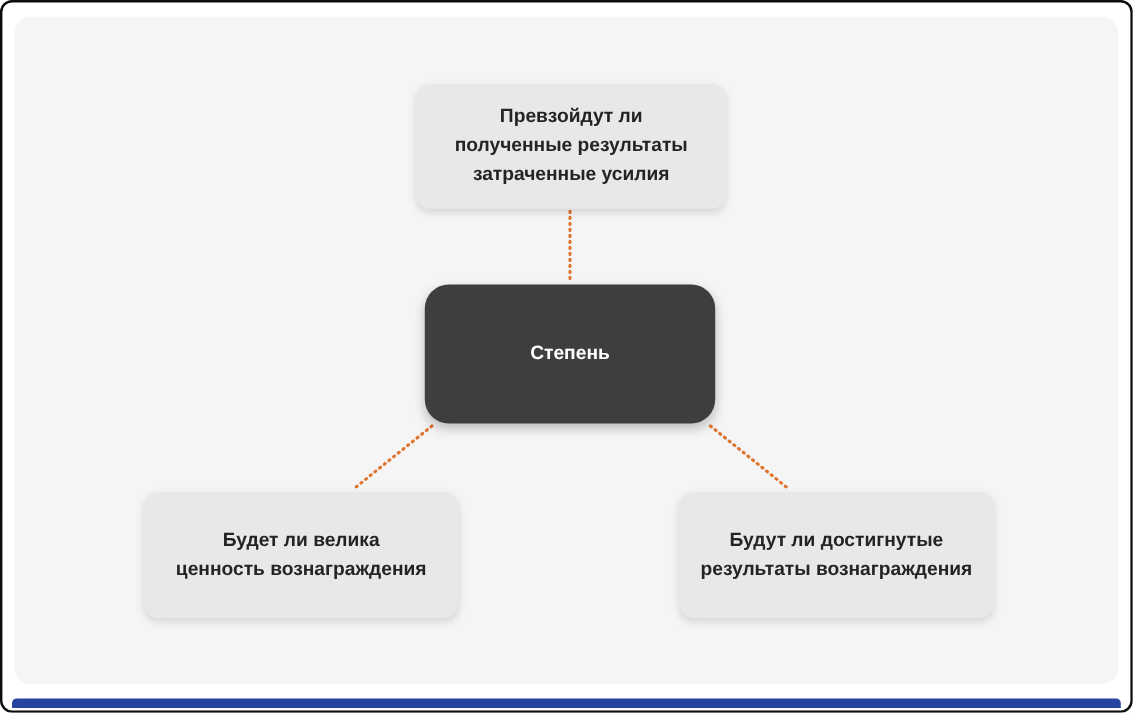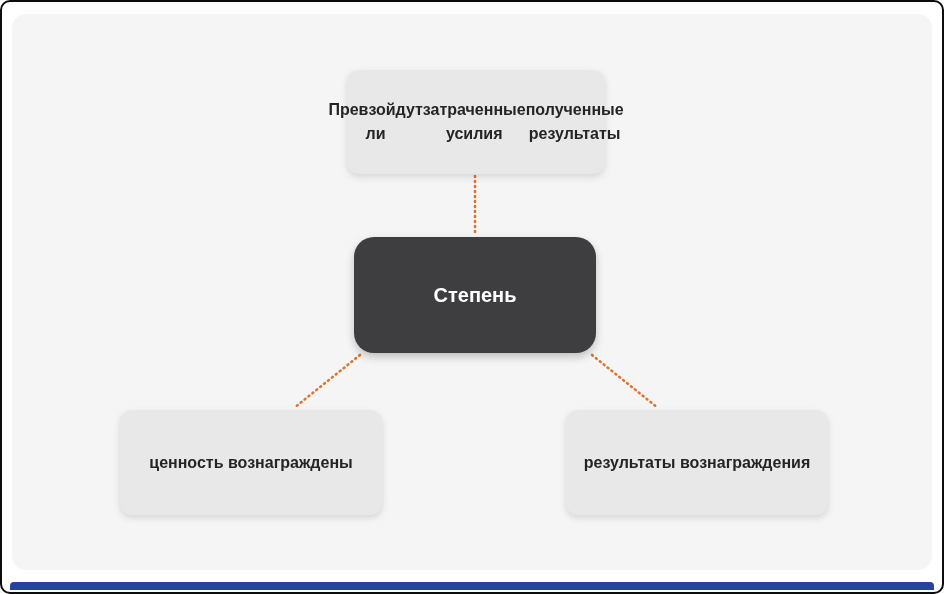--- a/index.html
+++ b/index.html
@@ -31,38 +31,38 @@
     position: absolute;
     left: 0;
     top: 0;
     width: 944px;
     height: 594px;
     pointer-events: none;
   }
   .node {
     position: absolute;
     display: flex;
-    flex-direction: row;
+    flex-direction: column;
     align-items: center;
     justify-content: center;
     text-align: center;
     border-radius: 12px;
     font-weight: 700;
   }
   .node-light {
     background: #e8e8e9;
     color: #242424;
     font-size: 16px;
     line-height: 1.5;
     box-shadow: 0 3px 7px rgba(0,0,0,0.13);
   }
   .node-dark {
     background: #3e3e40;
     color: #ffffff;
-    font-size: 20px;
+    font-size: 16px;
     line-height: 1.5;
     border-radius: 20px;
     box-shadow: 0 4px 9px rgba(0,0,0,0.22);
   }
   .node-top {
     left: 345px; top: 68px;
     width: 258px; height: 104px;
   }
   .node-center {
     left: 352px; top: 235px;
@@ -93,30 +93,32 @@
   <div class="canvas"></div>
 
   <svg class="connectors" viewBox="0 0 944 594" xmlns="http://www.w3.org/2000/svg">
     <line x1="473" y1="174" x2="473" y2="233" stroke="#e0742c" stroke-width="2.6" stroke-dasharray="1 4" stroke-linecap="round"></line>
     <line x1="358" y1="353" x2="292" y2="406" stroke="#e0742c" stroke-width="2.6" stroke-dasharray="1 4" stroke-linecap="round"></line>
     <line x1="590" y1="353" x2="656" y2="406" stroke="#e0742c" stroke-width="2.6" stroke-dasharray="1 4" stroke-linecap="round"></line>
   </svg>
 
   <div class="node node-light node-top">
     <div>Превзойдут ли</div>
+    <div>полученные результаты</div>
     <div>затраченные усилия</div>
-    <div>полученные результаты</div>
   </div>
 
   <div class="node node-dark node-center">
     <div>Степень</div>
   </div>
 
   <div class="node node-light node-bottom-left">
-    <div>ценность вознаграждены</div>
+    <div>Будет ли велика</div>
+    <div>ценность вознаграждения</div>
   </div>
 
   <div class="node node-light node-bottom-right">
+    <div>Будут ли достигнутые</div>
     <div>результаты вознаграждения</div>
   </div>
 
   <div class="bottom-bar"></div>
 </div>
 
 </body></html>

